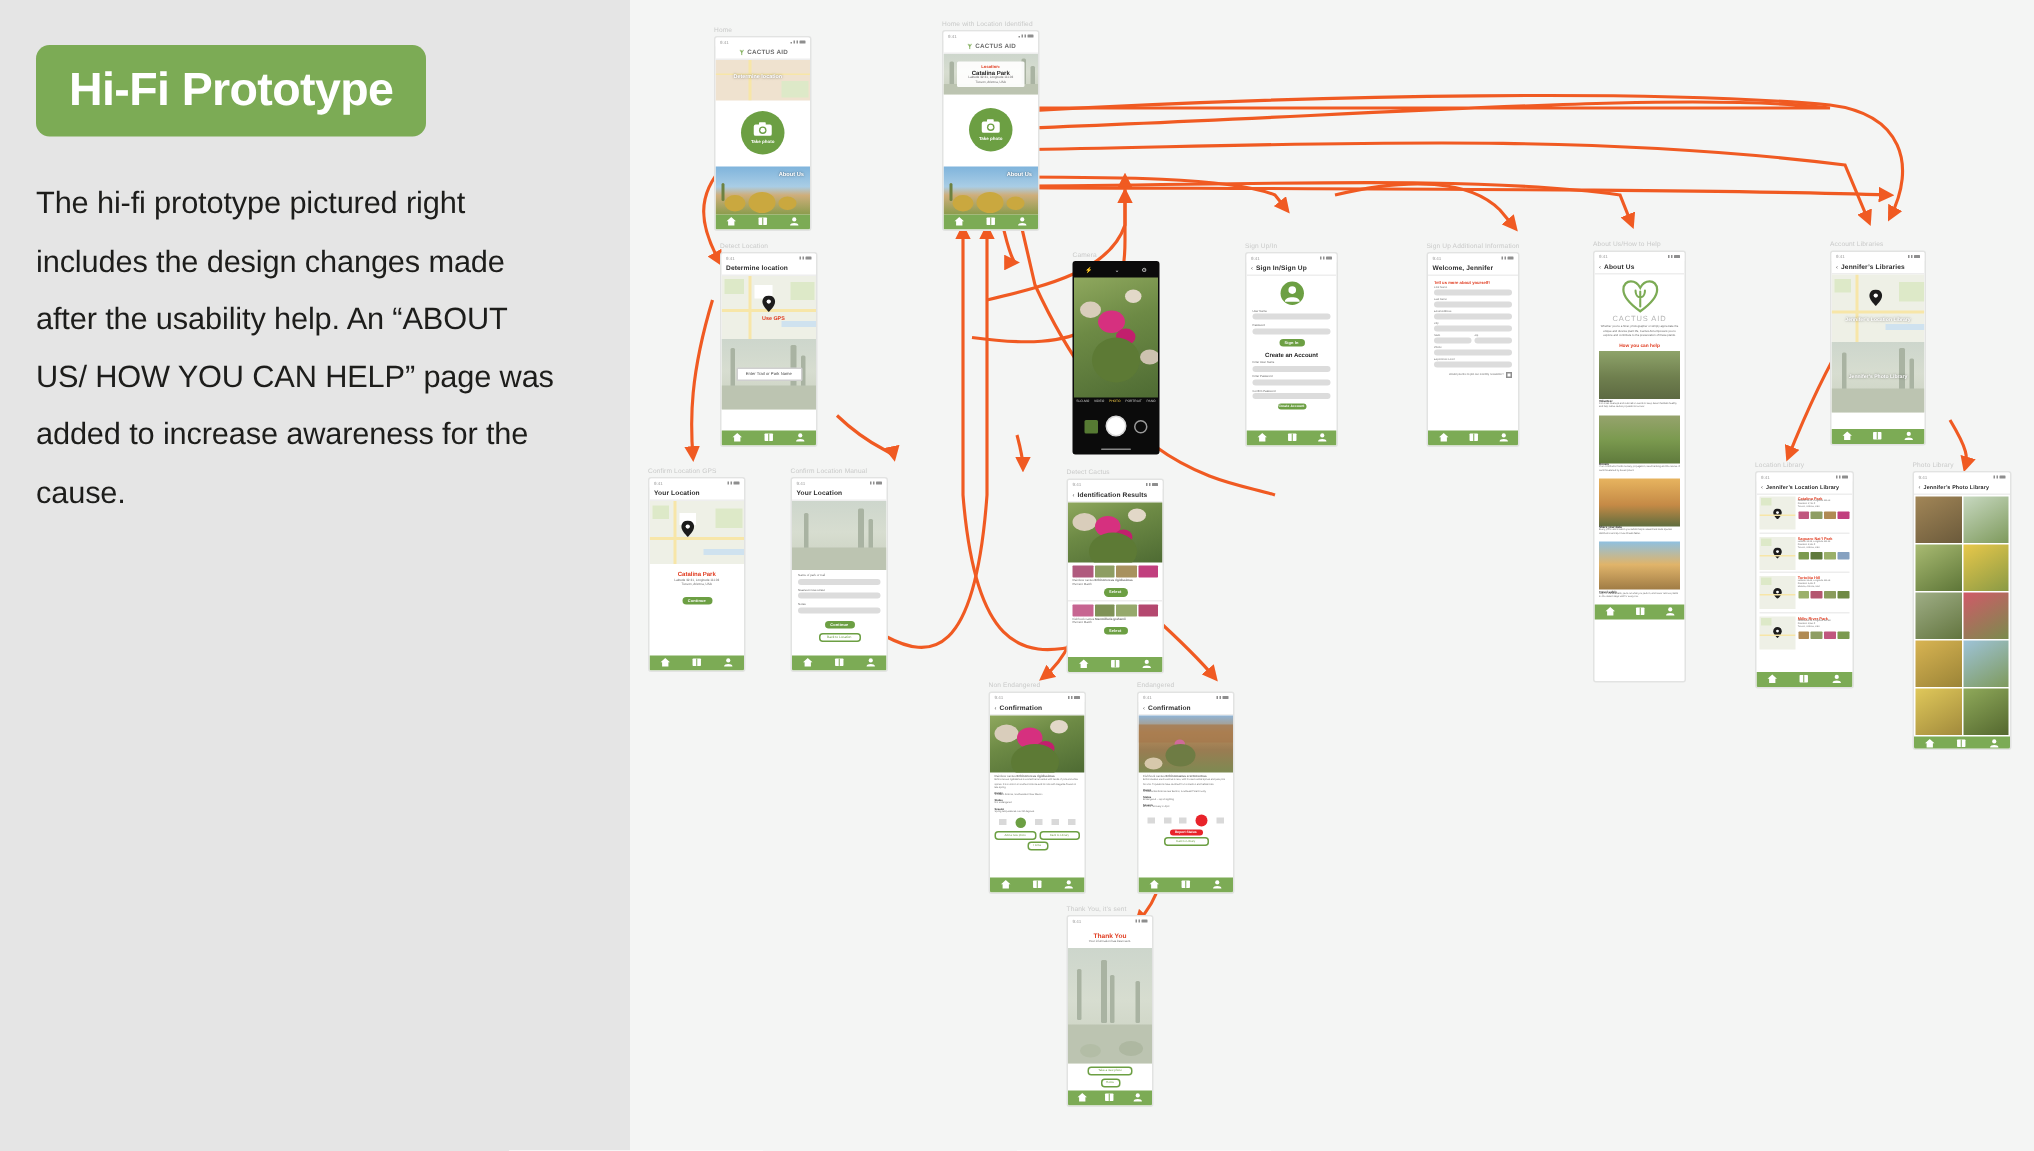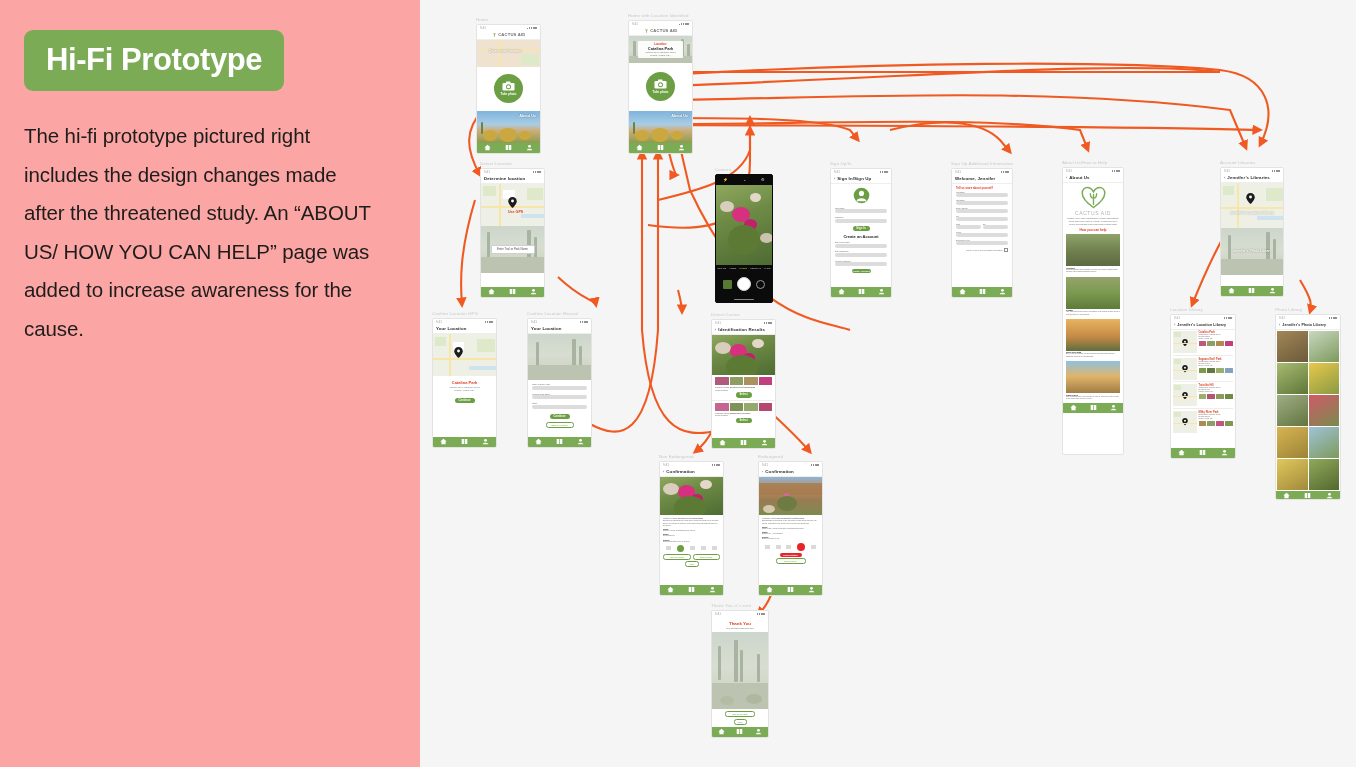--- a/index.html
+++ b/index.html
@@ -8,21 +8,21 @@
     width:1356px; height:767px;
     font-family:"Liberation Sans", sans-serif;
     background:#ffffff;
     overflow:hidden;
     position:relative;
   }
   #root { position:absolute; inset:0; display:flex; }
 
   
   .left-panel {
-    width:420px; height:767px; background:#fca5a5;
+    width:420px; height:767px; background:#e5e5e5;
     padding:24px 26px 0 24px; flex:0 0 420px; position:relative;
   }
   .title-badge {
     display:inline-block; background:#7cab55; color:#ffffff;
     border-radius:9px; padding:14px 22px 16px 22px;
     font-size:31px; font-weight:bold; letter-spacing:-0.4px;
     line-height:1; margin-top:6px;
   }
   .body-copy {
     margin-top:26px; font-size:20.5px; line-height:1.88;
@@ -124,21 +124,21 @@
   .thumbrow { display:flex; gap:1px; width:100%; }
   .thumb { flex:1; height:8px; background:#9aa96a; border-radius:.5px; }
 </style>
 </head>
 <body>
 
 <div id="root">
 
   <div class="left-panel">
     <div class="title-badge">Hi-Fi Prototype</div>
-    <div class="body-copy">The hi-fi prototype pictured right includes the design changes made after the threatened study. An “ABOUT US/ HOW YOU CAN HELP” page was added to increase awareness for the cause.</div>
+    <div class="body-copy">The hi-fi prototype pictured right includes the design changes made after the usability help. An “ABOUT US/ HOW YOU CAN HELP” page was added to increase awareness for the cause.</div>
   </div>
 
   <div class="canvas">
 
     <svg class="arrows" viewBox="0 0 936 767">
       <defs>
         <marker id="ah" markerWidth="5" markerHeight="5" refX="3.6" refY="2.5" orient="auto">
           <path d="M0,0 L5,2.5 L0,5 z" fill="#f05a22"></path>
         </marker>
       </defs>

